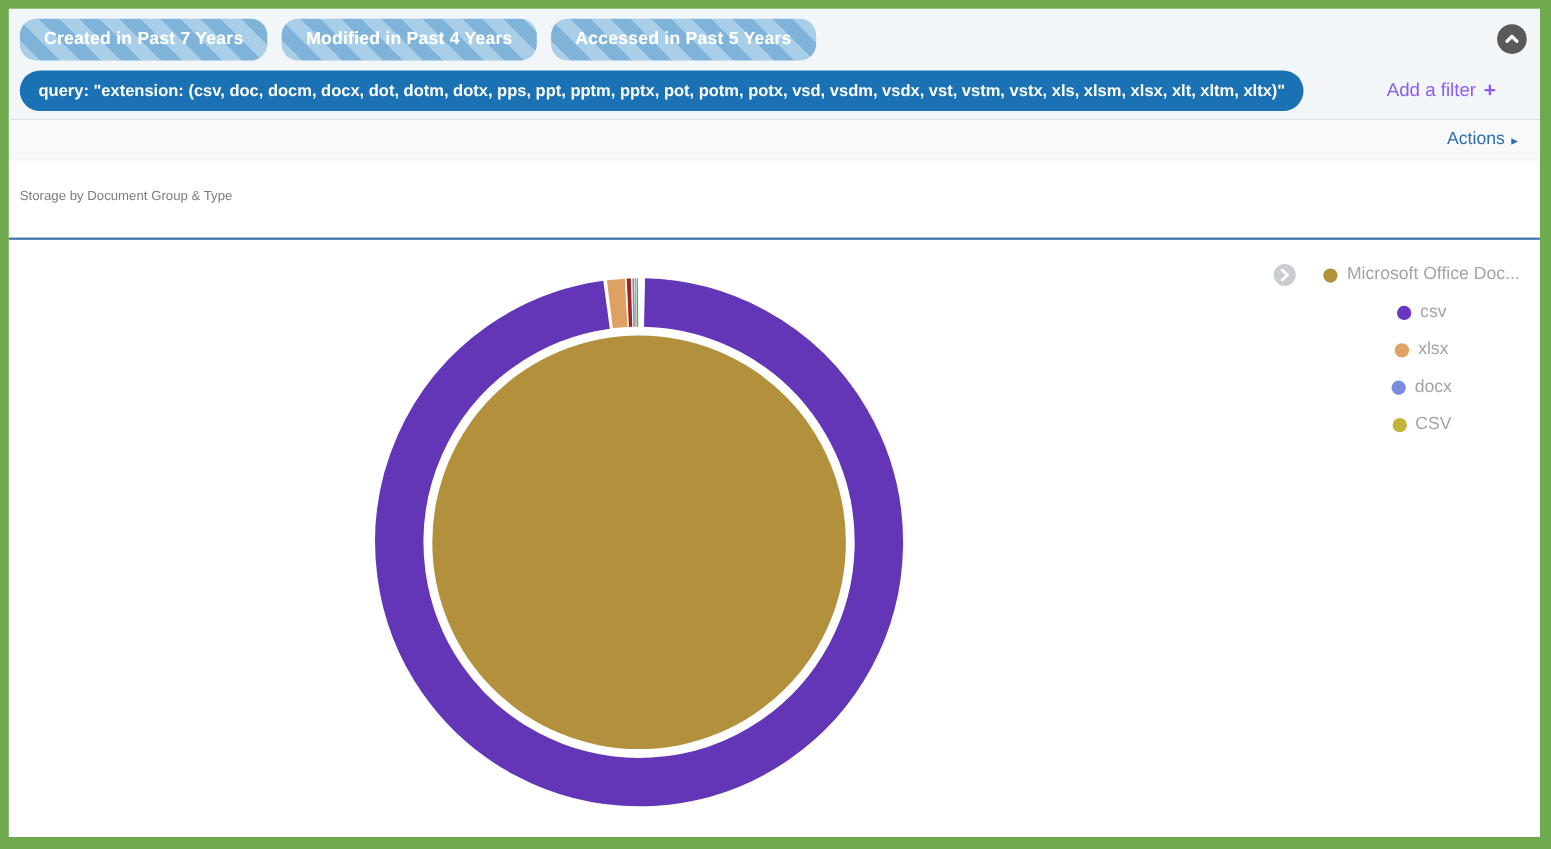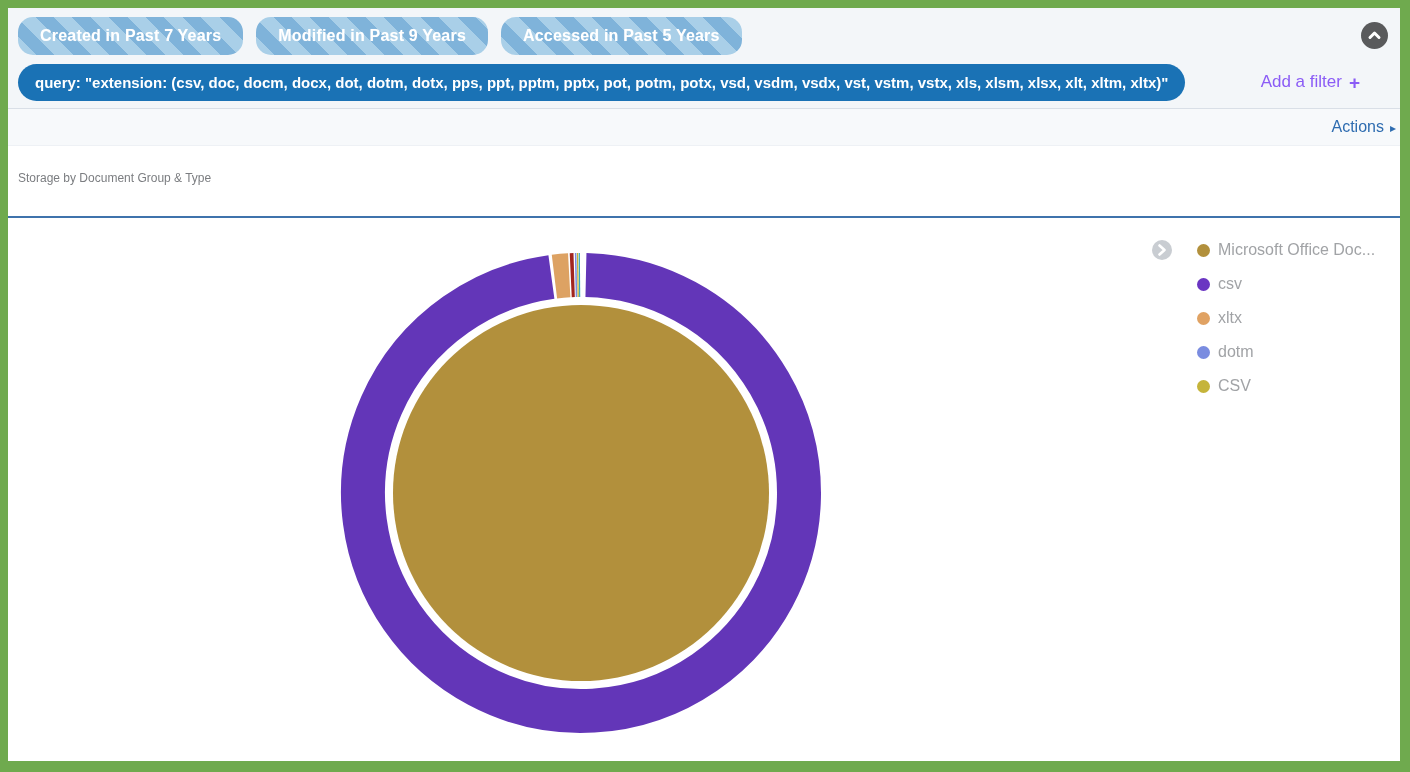--- a/index.html
+++ b/index.html
@@ -33,53 +33,53 @@
   }
   .add-filter {
     margin-left:auto; margin-right:30px; color:#8b5cf6; font-size:17px; text-decoration:none;
     display:flex; align-items:center; gap:7px; cursor:pointer; white-space:nowrap;
   }
   .add-filter .plus { font-weight:900; font-size:19px; line-height:1; }
 
   
   .actions-bar {
     background:#f7f9fb; border-top:1px solid #d9dfe7; border-bottom:1px solid #eef1f5;
-    height:38px; display:flex; align-items:center; justify-content:flex-end; padding-right:4px;text-align:center;
+    height:38px; display:flex; align-items:center; justify-content:flex-end; padding-right:20px;text-align:center;
   }
   .actions-link { color:#2e6cb0; font-size:16px; text-decoration:none; display:flex; align-items:center; gap:6px; cursor:pointer; }
   .actions-link .arrow { font-size:12px; position:relative; top:1px; }
 
   
   .content { background:#ffffff; position:relative; height:571px; }
   .chart-title { padding:20px 0 0 10px; font-size:12px; line-height:24px; color:#7b7d80; }
   .title-rule { margin-top:26px; height:2px; background:#3f73ac; width:100%; }
 
   .chart-area { position:relative; width:100%; height:551px; }
   .chart-area svg.donut { position:absolute; left:328px; top:30px; }
 
   
   .legend { position:absolute; top:15px; right:12px; width:236px; }
-  .legend-row { display:flex; align-items:center; height:34px; cursor:pointer; }
+  .legend-row { display:flex; align-items:center; height:34px; cursor:pointer;justify-content:center; }
   .legend-expander {
     width:20px; height:20px; border-radius:50%; background:#c9cdd2; margin-right:25px;
     display:flex; align-items:center; justify-content:center; flex:0 0 auto;
   }
   .legend-spacer { width:45px; flex:0 0 auto; }
   .legend-dot { width:13px; height:13px; border-radius:50%; flex:0 0 auto; margin-right:8px; }
   .legend-label { font-size:16px; color:#a1a3a6; white-space:nowrap; overflow:hidden; text-overflow:ellipsis; }
 </style>
 </head>
 <body>
 
 <div class="page">
 
   <div class="header">
     <div class="pills-row">
       <div class="pill">Created in Past 7 Years</div>
-      <div class="pill">Modified in Past 9 Years</div>
+      <div class="pill">Modified in Past 4 Years</div>
       <div class="pill">Accessed in Past 5 Years</div>
       <button class="collapse-btn">
         <svg width="15" height="15" viewBox="0 0 15 15">
           <polyline points="3,9.5 7.5,5 12,9.5" fill="none" stroke="#ffffff" stroke-width="3" stroke-linecap="round" stroke-linejoin="round"></polyline>
         </svg>
       </button>
     </div>
     <div class="query-row">
       <div class="query-pill">query: "extension: (csv, doc, docm, docx, dot, dotm, dotx, pps, ppt, pptm, pptx, pot, potm, potx, vsd, vsdm, vsdx, vst, vstm, vstx, xls, xlsm, xlsx, xlt, xltm, xltx)"</div>
       <a class="add-filter">
@@ -121,26 +121,26 @@
             <span class="legend-label">Microsoft Office Doc...</span>
           </div>
           <div class="legend-row">
             <span class="legend-spacer"></span>
             <span class="legend-dot" style="background: rgb(106, 53, 194);"></span>
             <span class="legend-label">csv</span>
           </div>
           <div class="legend-row">
             <span class="legend-spacer"></span>
             <span class="legend-dot" style="background: rgb(224, 162, 99);"></span>
-            <span class="legend-label">xltx</span>
+            <span class="legend-label">xlsx</span>
           </div>
           <div class="legend-row">
             <span class="legend-spacer"></span>
             <span class="legend-dot" style="background: rgb(122, 140, 224);"></span>
-            <span class="legend-label">dotm</span>
+            <span class="legend-label">docx</span>
           </div>
           <div class="legend-row">
             <span class="legend-spacer"></span>
             <span class="legend-dot" style="background: rgb(197, 180, 58);"></span>
             <span class="legend-label">CSV</span>
           </div>
         </div>
     </div>
   </div>
 

